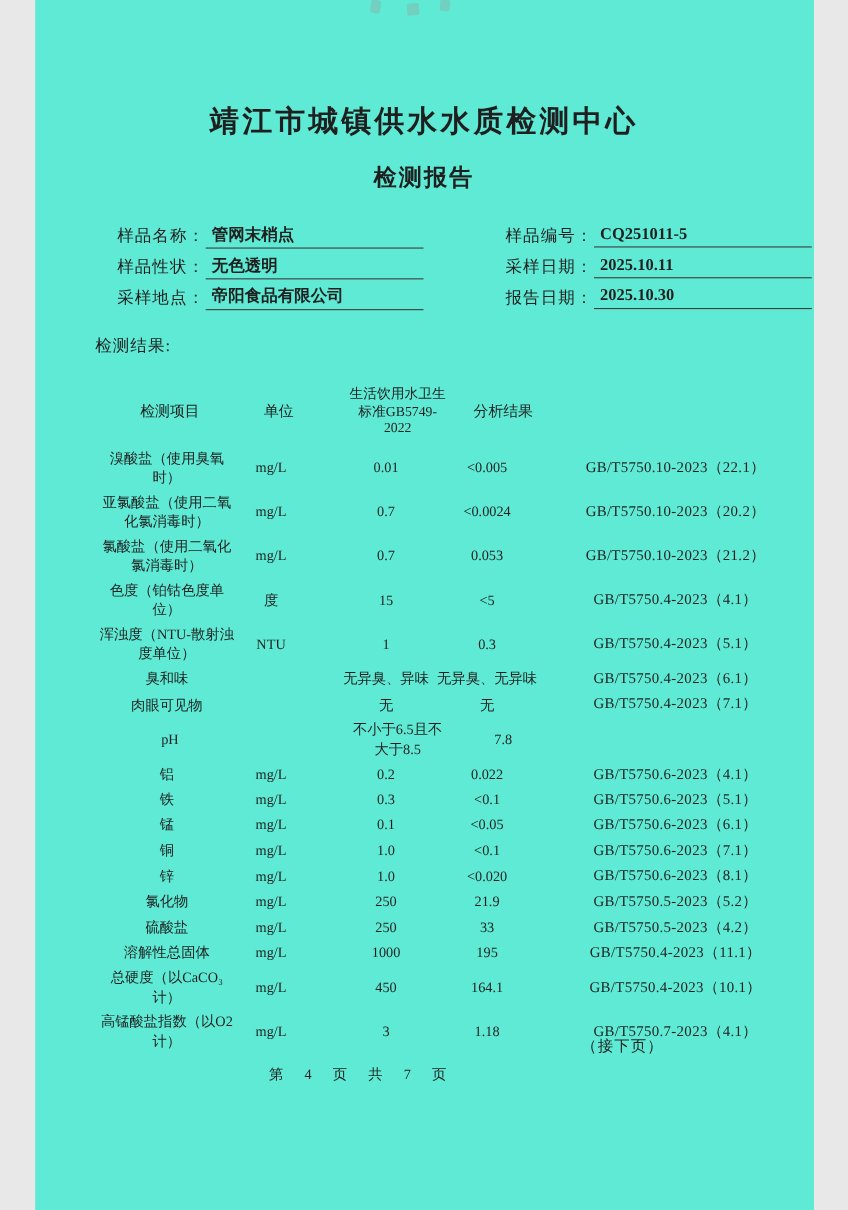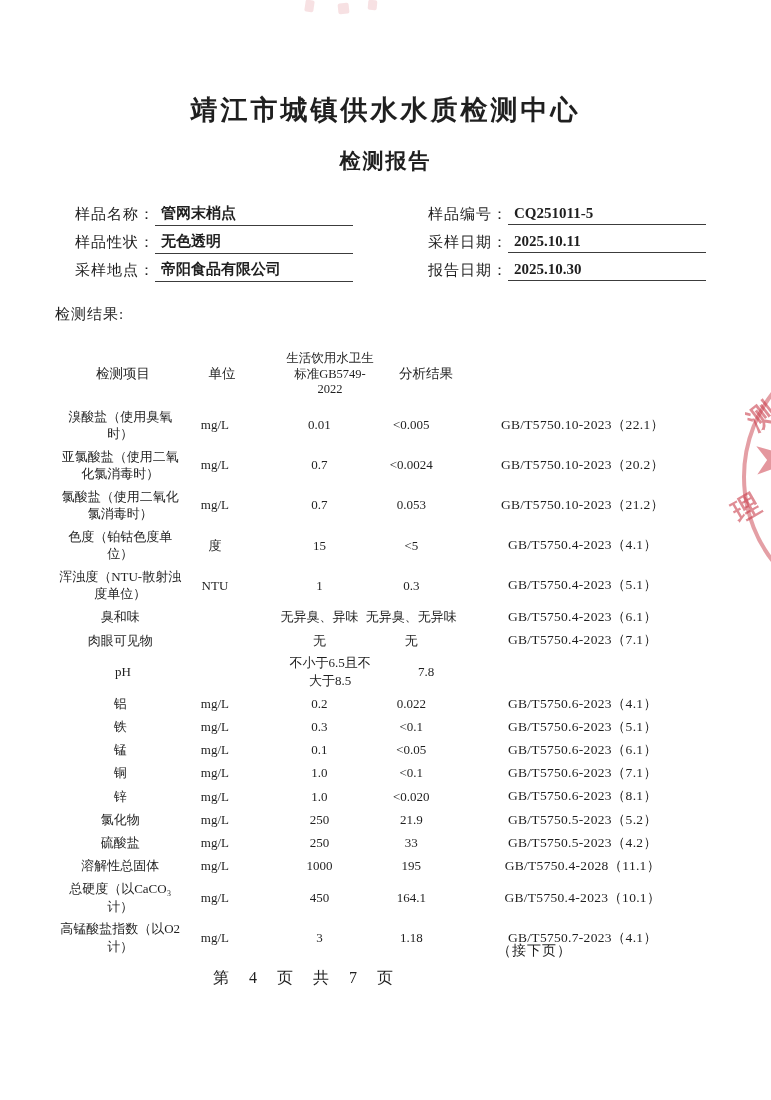--- a/index.html
+++ b/index.html
@@ -1,20 +1,20 @@
 <!DOCTYPE html>
 <html><head>
 <meta charset="utf-8">
 <style>
   html,body{margin:0;padding:0;background:#e8e8e8;}
   .page{
     position:relative;
-    width:771px;height:1100px;
+    width:708px;height:1100px;
     margin:0 auto;
-    background:#ffffff;
+    background:#5eead4;
     overflow:hidden;
     font-family:"Liberation Serif","DejaVu Serif",serif;
     color:#1f1f1f;
   }
   
   .org-title{
     position:absolute;top:92px;left:0;width:100%;
     text-align:center;font-size:27px;font-weight:bold;letter-spacing:3px;
   }
   .report-title{
@@ -41,21 +41,21 @@
   .thead{min-height:56px;font-size:13.5px;}
   .thead .c3{font-size:12.5px;line-height:1.25;}
   .c{text-align:center;line-height:1.35;}
   .c1{width:130px;}
   .c2{width:68px;}
   .c3{width:92px;margin-left:28px;}
   .c4{width:100px;}
   .c5{width:258px;font-size:13.5px;letter-spacing:.3px;}
   
   .continue-note{position:absolute;top:942px;left:497px;font-size:14px;letter-spacing:1px;}
-  .page-footer{position:absolute;top:968px;left:213px;font-size:16px;letter-spacing:5px;word-spacing:6px;}
+  .page-footer{position:absolute;top:968px;left:213px;font-size:13px;letter-spacing:5px;word-spacing:6px;}
   
   .stamp{position:absolute;left:700px;top:370px;width:71px;height:200px;pointer-events:none;}
   .stamp-ring{
     position:absolute;left:42px;top:-32px;width:270px;height:270px;
     border:4px solid rgba(201,64,76,.5);border-radius:50%;
   }
   .stamp-star{
     position:absolute;left:50px;top:58px;
     font-size:60px;line-height:1;color:rgba(205,66,78,.55);
     transform:rotate(16deg);
@@ -228,21 +228,21 @@
           <div class="c c2">mg/L</div>
           <div class="c c3">250</div>
           <div class="c c4">33</div>
           <div class="c c5">GB/T5750.5-2023（4.2）</div>
         </div>
         <div class="tr">
           <div class="c c1">溶解性总固体</div>
           <div class="c c2">mg/L</div>
           <div class="c c3">1000</div>
           <div class="c c4">195</div>
-          <div class="c c5">GB/T5750.4-2028（11.1）</div>
+          <div class="c c5">GB/T5750.4-2023（11.1）</div>
         </div>
         <div class="tr">
           <div class="c c1">总硬度（以CaCO₃计）</div>
           <div class="c c2">mg/L</div>
           <div class="c c3">450</div>
           <div class="c c4">164.1</div>
           <div class="c c5">GB/T5750.4-2023（10.1）</div>
         </div>
         <div class="tr">
           <div class="c c1">高锰酸盐指数（以O2计）</div>

